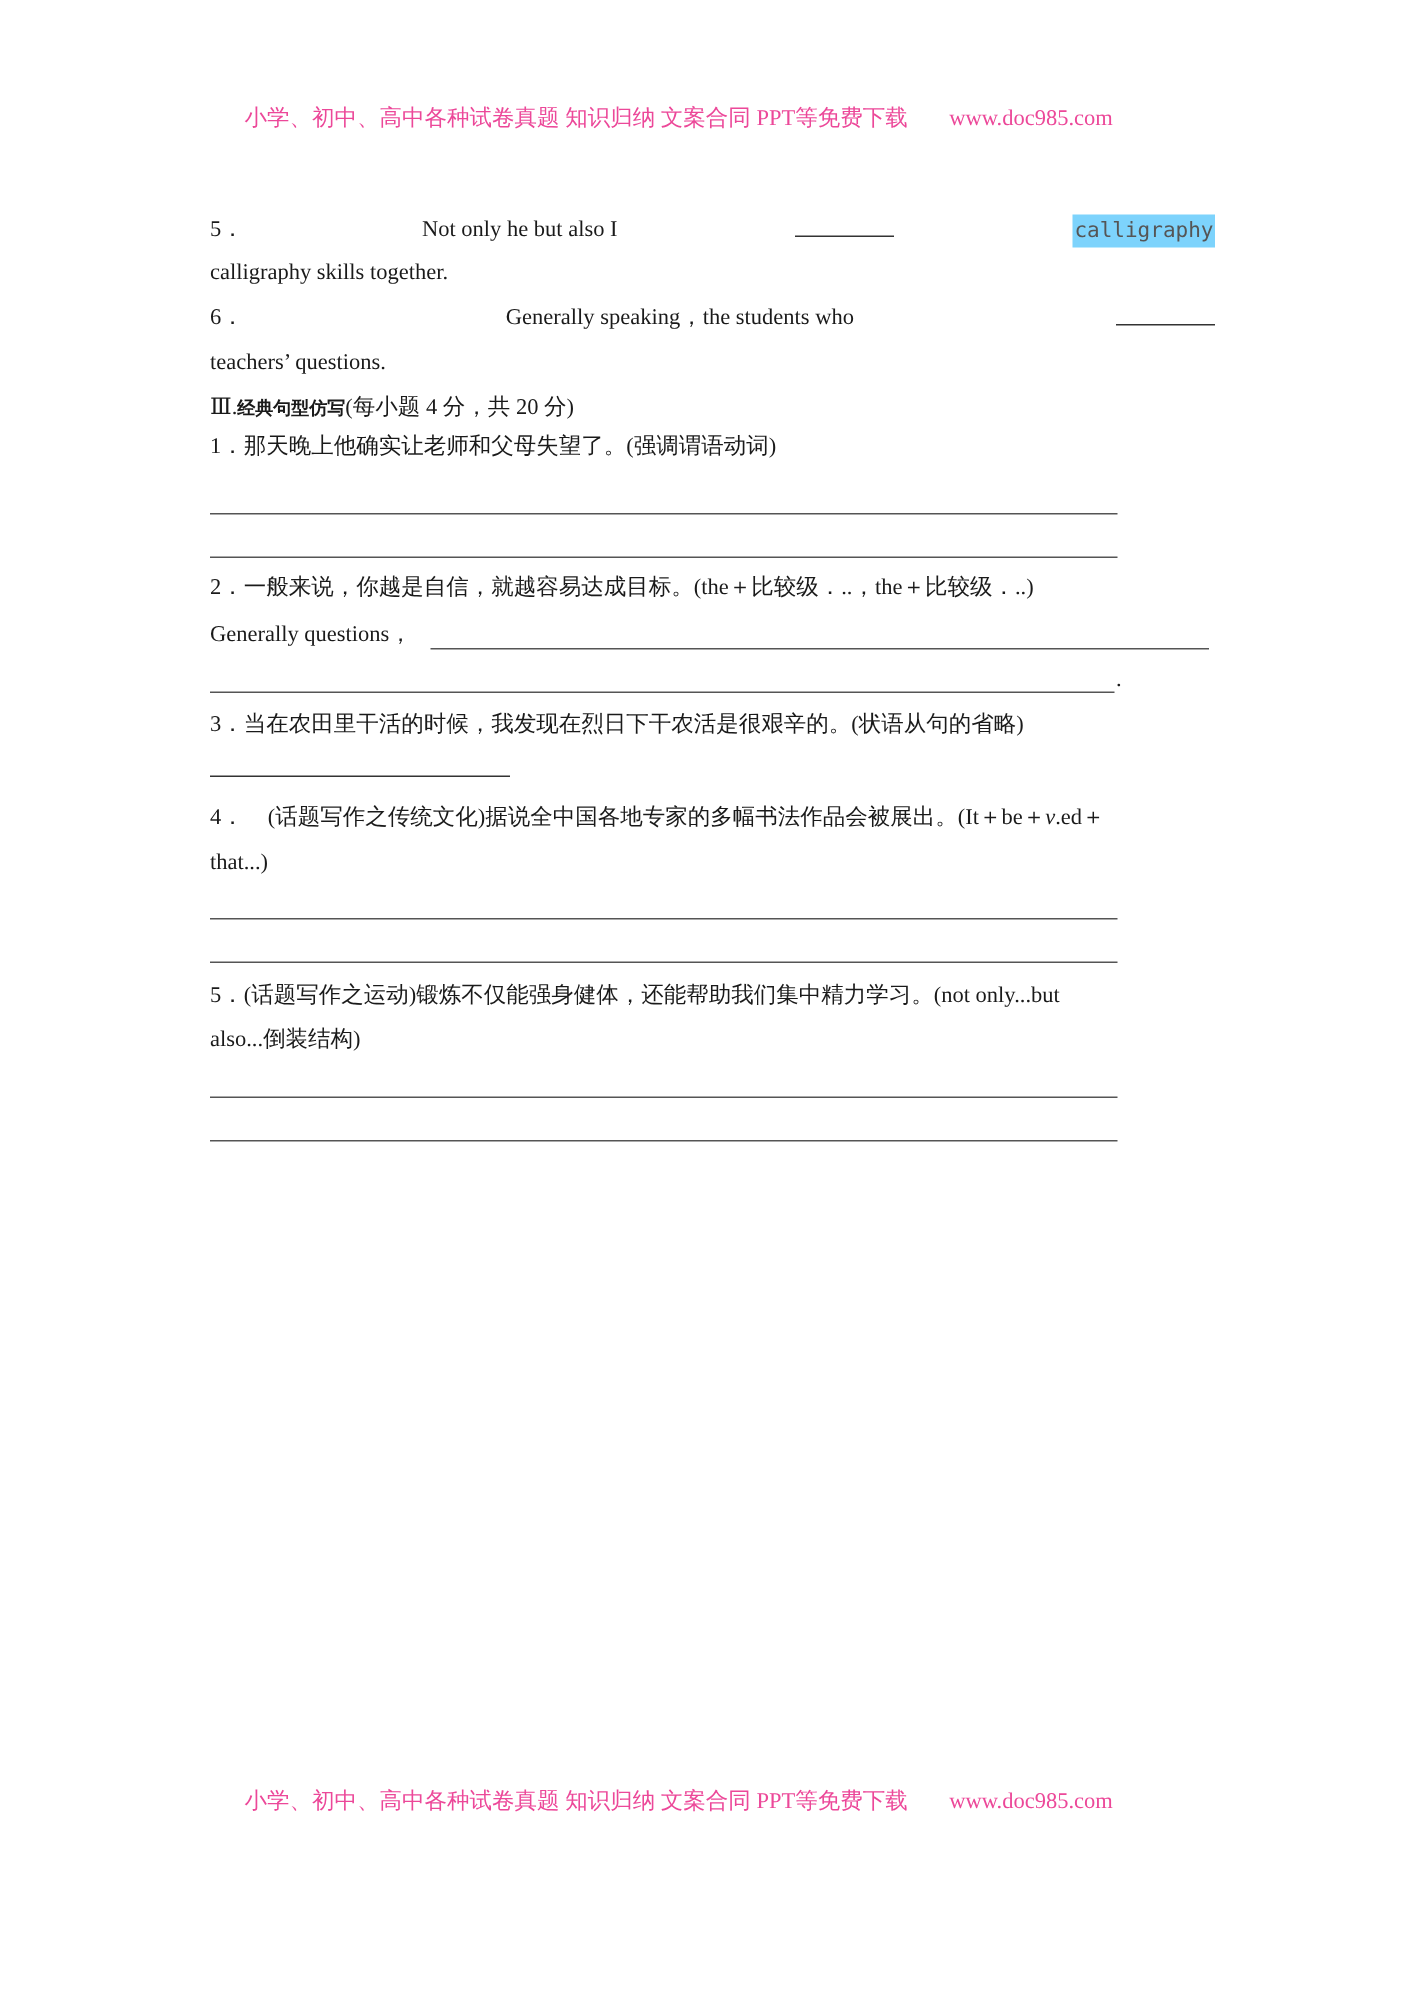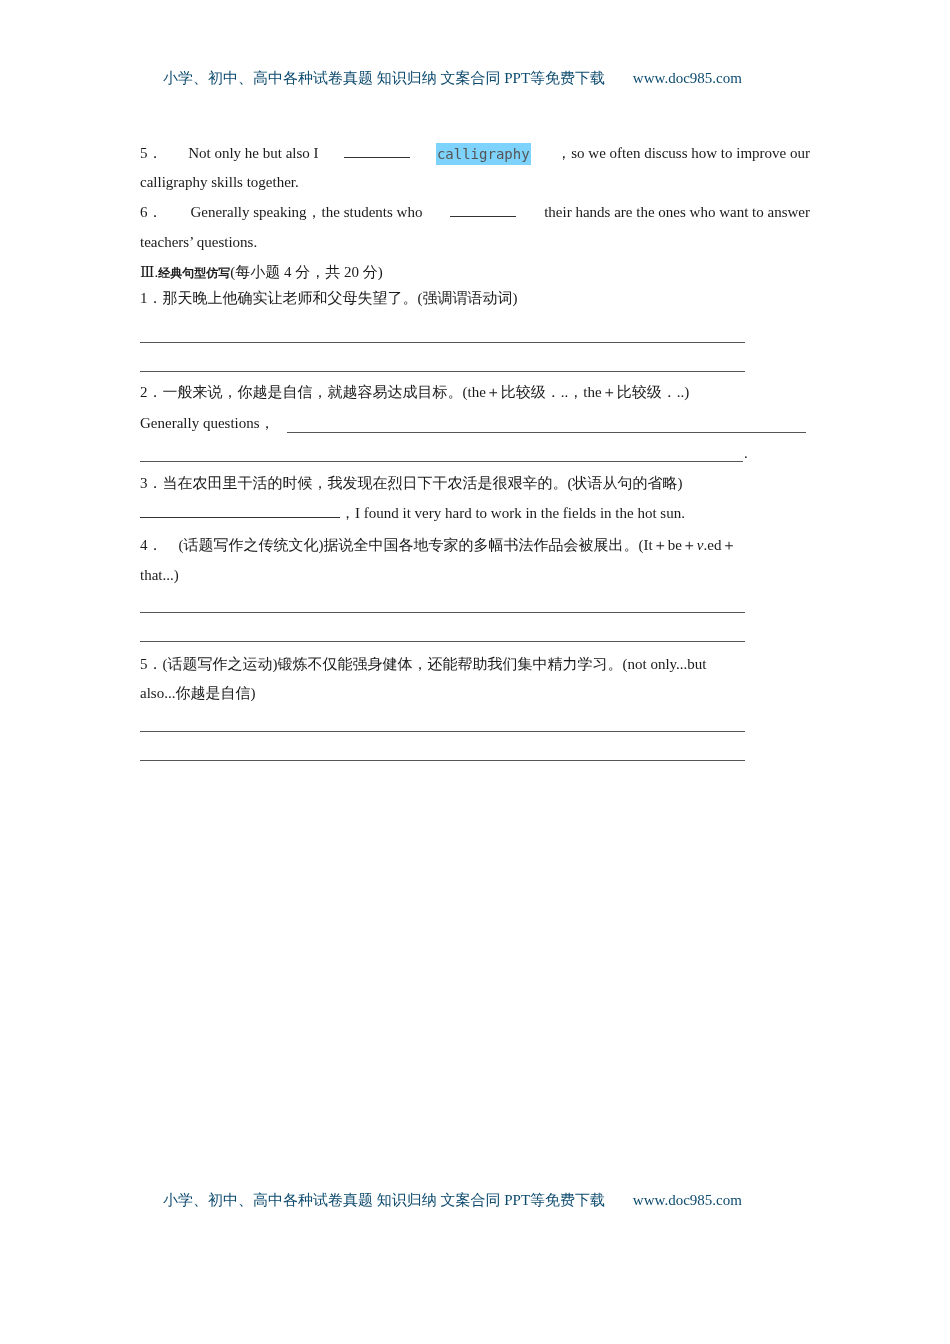--- a/index.html
+++ b/index.html
@@ -3,21 +3,21 @@
 <meta charset="utf-8">
 <style>
   html, body { margin: 0; padding: 0; background: #ffffff; }
   body {
     width: 950px; height: 1344px; position: relative; overflow: hidden;
     font-family: "Liberation Serif", "DejaVu Serif", serif;
     color: #1a1a1a;
   }
   .page-header, .page-footer {
     position: absolute; left: 163px; font-size: 15px; white-space: nowrap;
-    color: #0c4a6e;
+    color: #ec4899;
   }
   .page-header { top: 69px; }
   .page-footer { top: 1191px; }
   .hdr-url { margin-left: 24px; }
 
   .line {
     position: absolute; left: 140px; font-size: 15px; white-space: nowrap;
     line-height: 20px;
   }
   .justify { width: 670px; display: flex; justify-content: space-between; }
@@ -41,29 +41,27 @@
 <div class="page-header">
   <span>小学、初中、高中各种试卷真题  知识归纳  文案合同  PPT等免费下载</span>
   <span class="hdr-url">www.doc985.com</span>
 </div>
 
 <div class="line justify" style="top:143px;">
   <span>5．</span>
   <span>Not only he but also I</span>
   <span class="blank" style="width:66px;"></span>
   <span class="hl">calligraphy</span>
-  <span>，so we often discuss how to improve our</span>
 </div>
 <div class="line" style="top:172px;">calligraphy skills together.</div>
 
 <div class="line justify" style="top:202px;">
   <span>6．</span>
   <span>Generally speaking，the students who</span>
   <span class="blank" style="width:66px;"></span>
-  <span>their hands are the ones who want to answer</span>
 </div>
 <div class="line" style="top:232px;">teachers’ questions.</div>
 
 <div class="line" style="top:262px;">
   <span>Ⅲ.</span><span class="bold">经典句型仿写</span><span>(每小题 4 分，共 20 分)</span>
 </div>
 
 <div class="line" style="top:288px;text-align:center;">
   <span>1．</span><span>那天晚上他确实让老师和父母失望了。(强调谓语动词)</span>
 </div>
@@ -75,34 +73,34 @@
 </div>
 <div class="line" style="top:413px;">Generally questions，</div>
 <div class="rule" style="top:432px; left:287px; width:519px;"></div>
 <div class="rule" style="top:461px; width:603px;"></div>
 <div class="line" style="top:443px; left:744px;">.</div>
 
 <div class="line" style="top:473px;">
   <span>3．</span><span>当在农田里干活的时候，我发现在烈日下干农活是很艰辛的。(状语从句的省略)</span>
 </div>
 <div class="line" style="top:503px;">
-  <span class="blank" style="width:200px;"></span><span>，I found it very hard to work in the fields in the hot sun.</span>
+  <span class="blank" style="width:200px;"></span>
 </div>
 
 <div class="line justify" style="top:535px;">
   <span>4．</span>
   <span style="flex:1; margin-left:16px;"><span>(话题写作之传统文化)据说全中国各地专家的多幅书法作品会被展出。(It＋be＋</span><span class="it">v</span><span>.ed＋</span></span>
 </div>
 <div class="line" style="top:565px;">that...)</div>
 <div class="rule" style="top:612px; width:605px;"></div>
 <div class="rule" style="top:641px; width:605px;"></div>
 
 <div class="line" style="top:654px;">
   <span>5．</span><span>(话题写作之运动)锻炼不仅能强身健体，还能帮助我们集中精力学习。(not only...but</span>
 </div>
-<div class="line" style="top:683px;">also...你越是自信)</div>
+<div class="line" style="top:683px;">also...倒装结构)</div>
 <div class="rule" style="top:731px; width:605px;"></div>
 <div class="rule" style="top:760px; width:605px;"></div>
 
 <div class="page-footer">
   <span>小学、初中、高中各种试卷真题  知识归纳  文案合同  PPT等免费下载</span>
   <span class="hdr-url">www.doc985.com</span>
 </div>
 
 </body></html>

